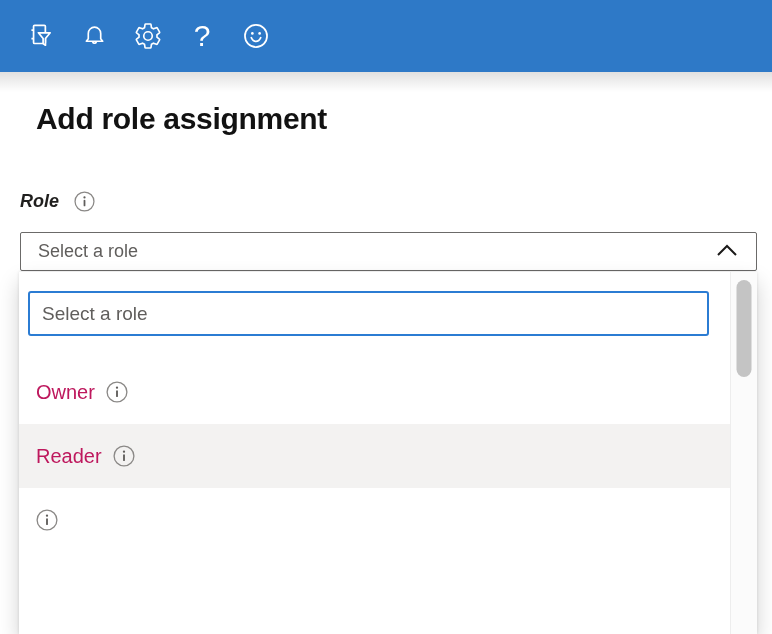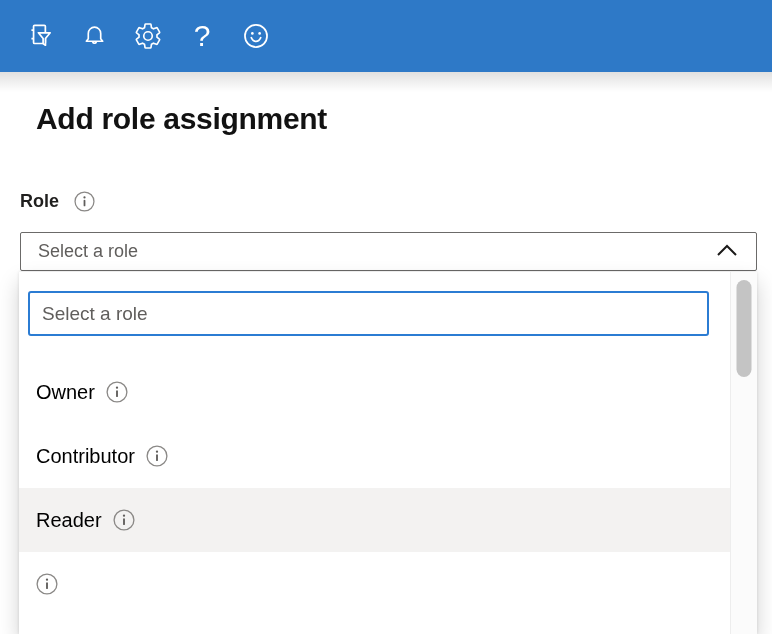--- a/index.html
+++ b/index.html
@@ -32,21 +32,21 @@
   
   .page-title{
     position:absolute;top:86px;left:20px;margin:16px;
     font-size:30px;font-weight:bold;color:#121212;letter-spacing:-0.3px;
   }
   
   .role-row{
     position:absolute;top:191px;left:20px;
     display:flex;align-items:center;gap:15px;
   }
-  .role-label{font-size:18px;font-weight:bold;color:#201f1e;}
+  .role-label{font-size:18px;font-weight:bold;color:#201f1e;font-style:italic;}
   .info-icon{display:inline-flex;}
   
   .select-box{
     position:absolute;top:232px;left:20px;width:737px;height:39px;
     box-sizing:border-box;border:1px solid #6b6a69;border-radius:2px;
     background:#fff;display:flex;align-items:center;
     padding:0 18px 0 17px;cursor:pointer;
   }
   .select-value{flex:1;font-size:18px;color:var(--text-secondary,#605e5c);}
   
@@ -59,21 +59,21 @@
     position:absolute;top:19px;left:9px;width:681px;height:45px;
     box-sizing:border-box;
     border:2px solid var(--focus-blue,#2b7cd3);border-radius:3px;
     font-size:19px;color:#1b1a19;padding:0 12px;outline:none;
     font-family:"Liberation Sans","DejaVu Sans",sans-serif;
   }
   .search-input::placeholder{color:var(--text-secondary,#605e5c);opacity:1;}
   .options{position:absolute;top:88px;left:0;width:711px;}
   .option{
     height:64px;display:flex;align-items:center;gap:11px;
-    padding-left:17px;font-size:20px;color:#000000;cursor:pointer;
+    padding-left:17px;font-size:20px;color:#be185d;cursor:pointer;
   }
   .option.highlighted{background:var(--row-highlight,#f3f2f1);}
   
   .scroll-track{
     position:absolute;top:0;right:0;width:27px;height:100%;
     background:#fbfbfb;border-left:1px solid #ededed;box-sizing:border-box;
   }
   .scroll-thumb{
     position:absolute;top:8px;left:50%;transform:translateX(-50%);
     width:15px;height:97px;background:var(--scrollbar-thumb,#c4c4c4);
@@ -154,30 +154,20 @@
     <div class="option">
       <span>Owner</span>
       <span class="info-icon">
         <svg width="22" height="22" viewBox="0 0 20 20">
           <circle cx="10" cy="10" r="9" fill="none" stroke="#8a8886" stroke-width="1.2"></circle>
           <circle cx="10" cy="6.1" r="1.05" fill="#605e5c"></circle>
           <rect x="9.15" y="8.4" width="1.7" height="6.2" rx="0.85" fill="#605e5c"></rect>
         </svg>
       </span>
     </div>
-    <div class="option">
-      <span>Contributor</span>
-      <span class="info-icon">
-        <svg width="22" height="22" viewBox="0 0 20 20">
-          <circle cx="10" cy="10" r="9" fill="none" stroke="#8a8886" stroke-width="1.2"></circle>
-          <circle cx="10" cy="6.1" r="1.05" fill="#605e5c"></circle>
-          <rect x="9.15" y="8.4" width="1.7" height="6.2" rx="0.85" fill="#605e5c"></rect>
-        </svg>
-      </span>
-    </div>
     <div class="option highlighted">
       <span>Reader</span>
       <span class="info-icon">
         <svg width="22" height="22" viewBox="0 0 20 20">
           <circle cx="10" cy="10" r="9" fill="none" stroke="#8a8886" stroke-width="1.2"></circle>
           <circle cx="10" cy="6.1" r="1.05" fill="#605e5c"></circle>
           <rect x="9.15" y="8.4" width="1.7" height="6.2" rx="0.85" fill="#605e5c"></rect>
         </svg>
       </span>
     </div>

